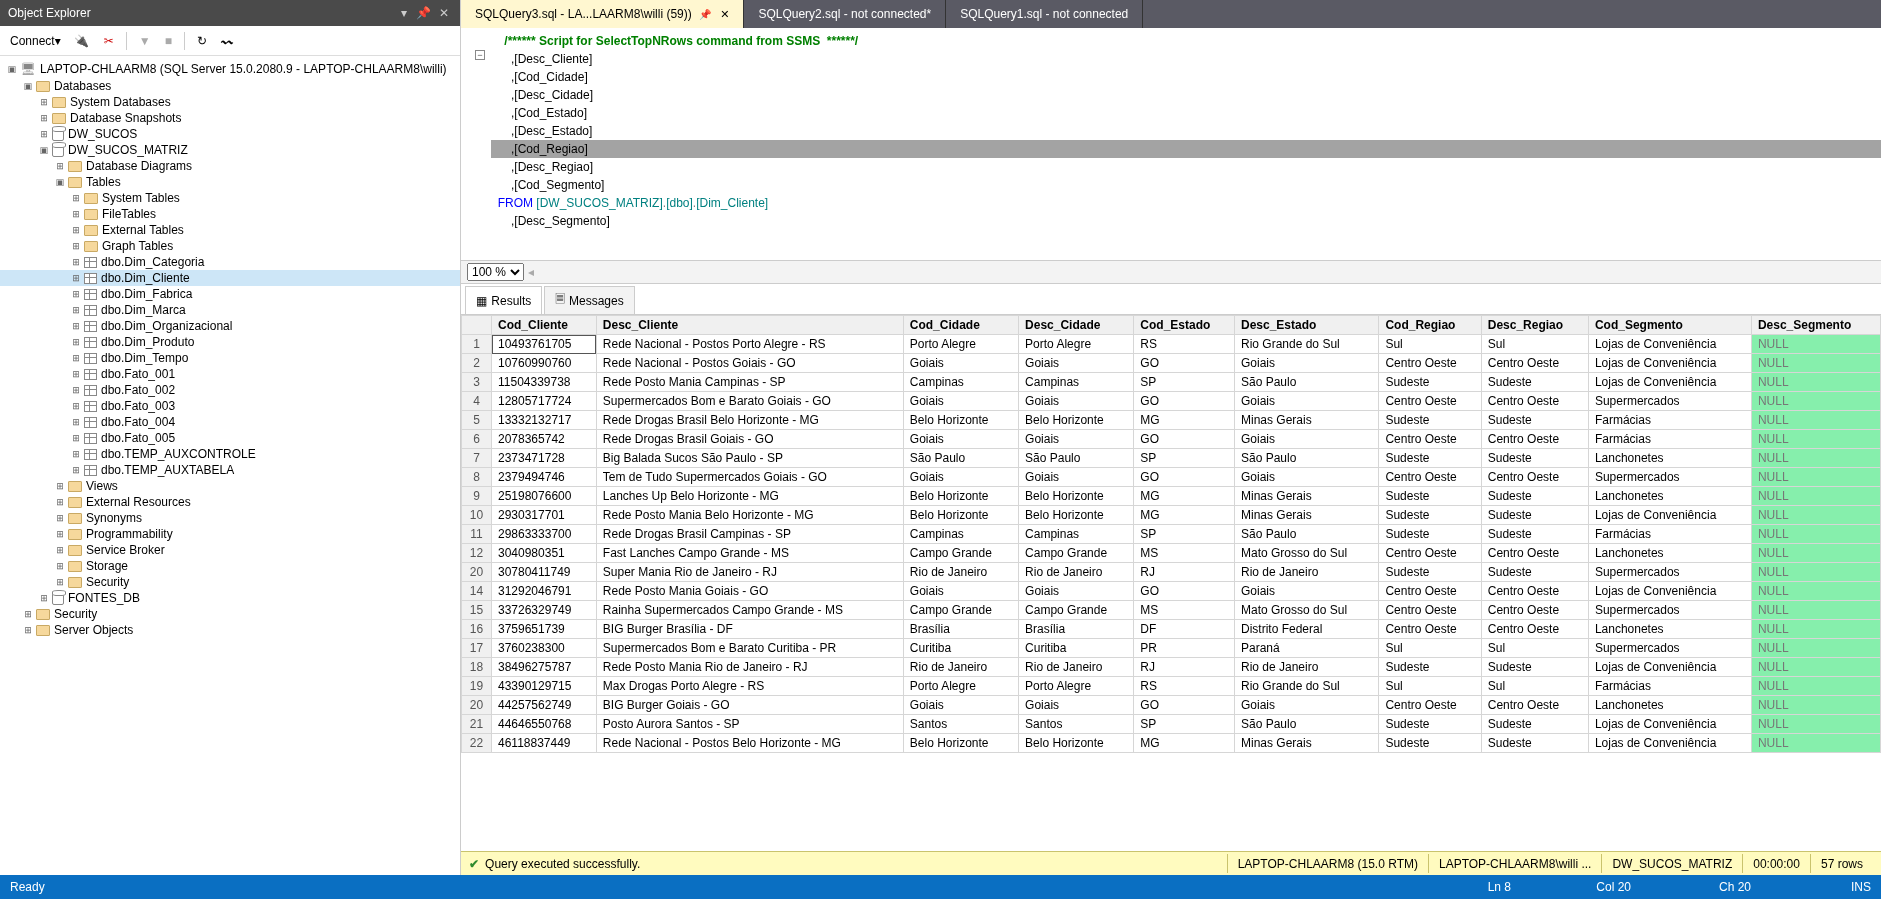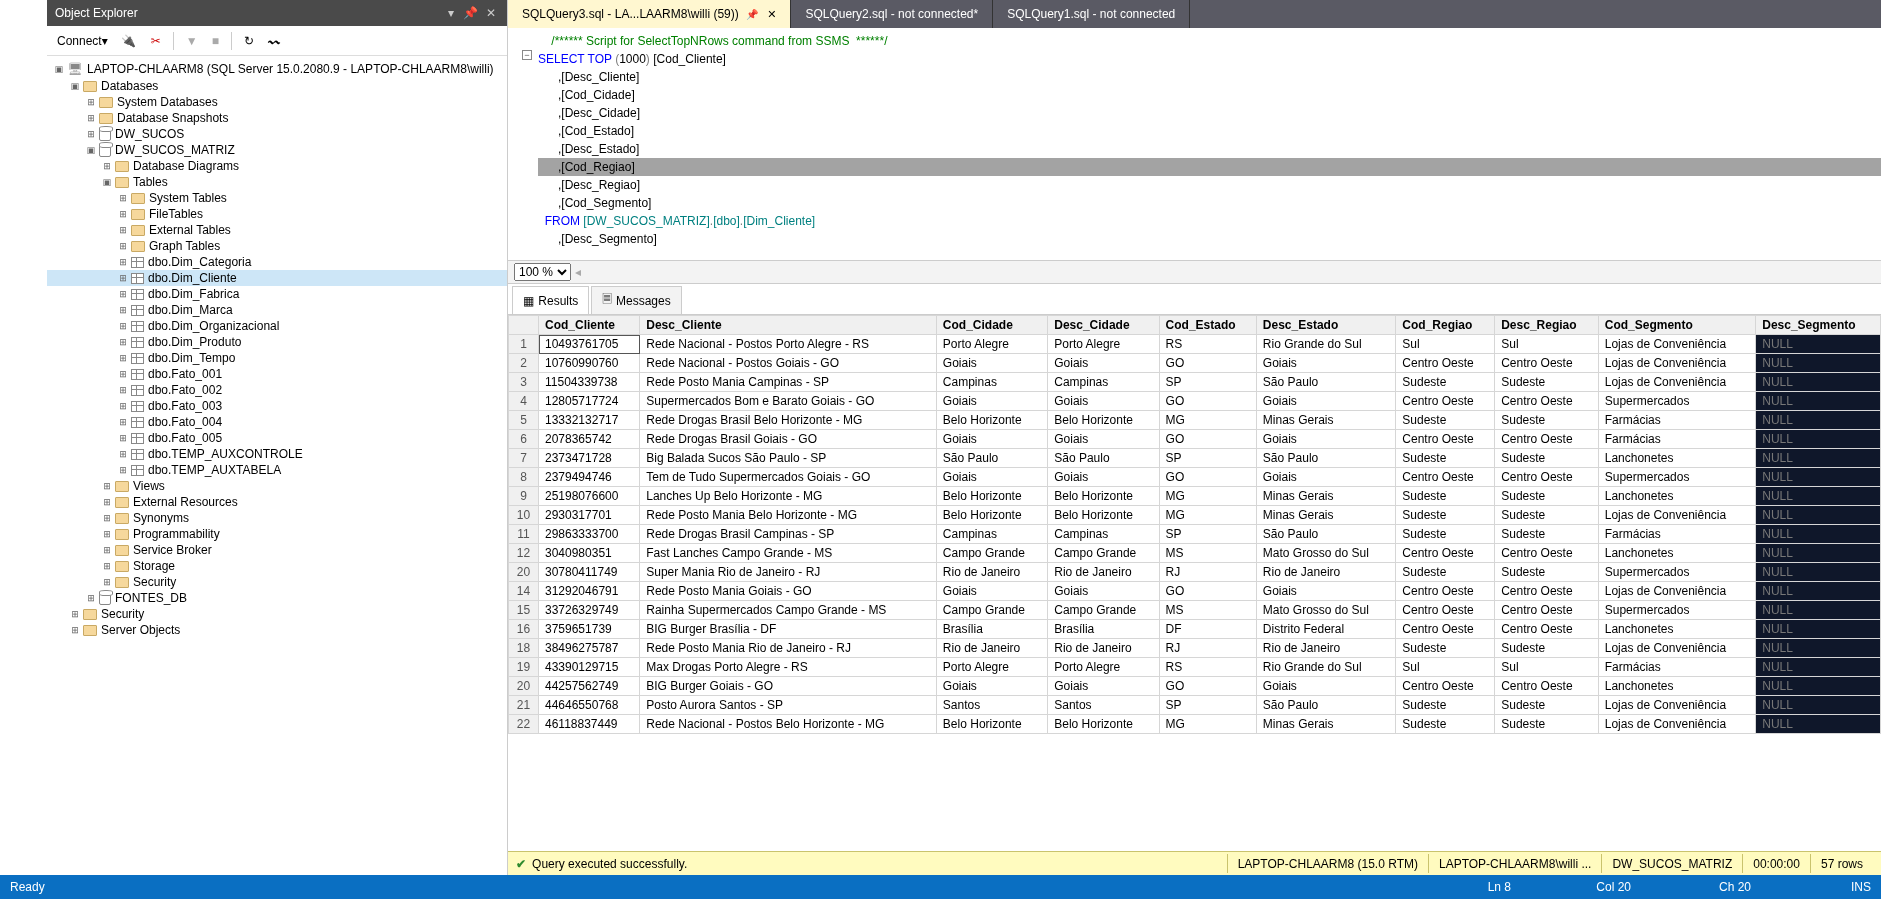--- a/index.html
+++ b/index.html
@@ -1,21 +1,21 @@
 <!DOCTYPE html>
 <html><head>
 <meta charset="utf-8">
 <style>
 * { box-sizing: border-box; margin: 0; padding: 0; font-family: "Segoe UI", Tahoma, sans-serif; font-size: 12px; }
 body { background: #fff; overflow: hidden; }
 .root { display: flex; flex-direction: column; width: 1881px; height: 899px; }
 .main-area { display: flex; flex: 1; overflow: hidden; }
 
 
-.panel { width: 461px; background: #fff; border-right: 1px solid #ccc; display: flex; flex-direction: column; margin-left: 47px; }
+.panel { width: 461px; background: #fff; border-right: 1px solid #ccc; display: flex; flex-direction: column; }
 .panel-header { background: #4a4a4a; color: #fff; padding: 4px 8px; display: flex; align-items: center; height: 26px; }
 .panel-header .title { flex: 1; }
 .panel-header .icon { width: 16px; height: 16px; margin-left: 4px; cursor: pointer; display: inline-flex; align-items: center; justify-content: center; color: #ccc; }
 .toolbar { display: flex; align-items: center; padding: 4px 6px; border-bottom: 1px solid #ddd; gap: 6px; }
 .toolbar .btn { padding: 2px 4px; cursor: pointer; display: inline-flex; align-items: center; }
 .toolbar .sep { width: 1px; height: 18px; background: #ccc; margin: 0 2px; }
 .tree { flex: 1; overflow: auto; padding: 4px 0; }
 .tree-item { display: flex; align-items: center; padding: 1px 0; white-space: nowrap; cursor: pointer; }
 .tree-item.selected { background: #cde6f7; }
 .twisty { width: 12px; height: 12px; display: inline-flex; align-items: center; justify-content: center; margin-right: 2px; color: #666; font-size: 9px; }
@@ -36,38 +36,38 @@
 .tabstrip { display: flex; background: #5a5a64; height: 28px; align-items: stretch; }
 .tab { padding: 5px 14px; color: #fff; cursor: pointer; display: flex; align-items: center; gap: 8px; border-right: 1px solid #333; }
 .tab.active { background: #fff7d0; color: #000; }
 .tab .pin { font-size: 10px; }
 .tab .close { font-size: 11px; }
 
 .editor { flex: 0 0 232px; background: #fff; overflow: auto; font-family: Consolas, monospace; font-size: 13px; padding: 4px 0 4px 30px; position: relative; line-height: 18px; }
 .editor .collapse { position:absolute; left:14px; width:10px; height:10px; border:1px solid #888; color:#555; font-size:9px; line-height:8px; text-align:center; background:#fff;}
 .editor .line { white-space: pre; }
 .kw { color:#0000ff; }
-.cm { color:#008000; }
+.cm { color:#008000;font-weight:bold; }
 .id { color:#008080; }
 .op { color:#808080; }
 .line.hl { background:#a3a3a3; }
 
 .zoombar { display:flex; align-items:center; border-top:1px solid #ccc; border-bottom:1px solid #ccc; padding:2px 6px; background:#f3f3f3; gap:4px;}
 .zoombar select { font-size:12px; }
 
 .result-tabs { display:flex; border-bottom:1px solid #ccc; padding:2px 4px 0 4px; gap:2px; background:#fff; }
 .rtab { padding:3px 10px; border:1px solid #ccc; border-bottom:none; background:#f3f3f3; cursor:pointer; display:flex; align-items:center; gap:4px;}
 .rtab.active { background:#fff; }
 
 .grid-wrap { flex:1; overflow:auto; background:#fff; }
 table.grid { border-collapse: collapse; width:100%; }
 table.grid th, table.grid td { border:1px solid #d6d6d6; padding:2px 6px; text-align:left; white-space:nowrap; font-size:12px; }
 table.grid th { background:#f0f0f0; font-weight:bold; }
 table.grid td.rownum { background:#f0f0f0; text-align:center; color:#555; width:30px;}
-table.grid td.null { background:#0f172a; color:#777; }
+table.grid td.null { background:#86efac; color:#777; }
 table.grid tr:first-child td.cell-first { outline:1px solid #555; outline-offset:-1px;}
 
 .exec-status { background:#fffbbf; border-top:1px solid #c9c36d; display:flex; align-items:center; padding:2px 8px; height:24px; }
 .exec-status .msg { flex:1; display:flex; align-items:center; gap:6px; }
 .exec-status .cell { padding:0 10px; border-left:1px solid #c9c36d; height:100%; display:flex; align-items:center;}
 .check { color:#2e8b2e; font-weight:bold; }
 
 .statusbar { background:#0a6fc2; color:#fff; display:flex; align-items:center; height:24px; padding:0 10px; gap:40px; }
 .statusbar .spacer { flex:1; }
 .statusbar .cell { min-width:80px;text-align:right; }
@@ -291,21 +291,20 @@
             <span>SQLQuery2.sql - not connected*</span>
           </div>
     <div class="tab">
             <span>SQLQuery1.sql - not connected</span>
           </div>
   </div>
 
   <div class="editor">
     <div class="collapse" style="top:22px;">−</div>
     <div class="line">    <span class="cm">/****** Script for SelectTopNRows command from SSMS  ******/</span></div>
-    <div class="line"><span class="kw">SELECT</span><span class="kw"> TOP </span><span class="op">(</span><span>1000</span><span class="op">) </span><span>[Cod_Cliente]</span></div>
     <div class="line">      ,[Desc_Cliente]</div>
     <div class="line">      ,[Cod_Cidade]</div>
     <div class="line">      ,[Desc_Cidade]</div>
     <div class="line">      ,[Cod_Estado]</div>
     <div class="line">      ,[Desc_Estado]</div>
     <div class="line hl">      ,[Cod_Regiao]</div>
     <div class="line">      ,[Desc_Regiao]</div>
     <div class="line">      ,[Cod_Segmento]</div>
     <div class="line"><span class="kw">  FROM </span><span class="id">[DW_SUCOS_MATRIZ]</span><span class="op">.</span><span class="id">[dbo]</span><span class="op">.</span><span class="id">[Dim_Cliente]</span></div>
     <div class="line">      ,[Desc_Segmento]</div>
@@ -547,20 +546,33 @@
                 <td>Brasília</td>
                 <td>Brasília</td>
                 <td>DF</td>
                 <td>Distrito Federal</td>
                 <td>Centro Oeste</td>
                 <td>Centro Oeste</td>
                 <td>Lanchonetes</td>
                 <td class="null">NULL</td>
               </tr>
               <tr>
+                <td class="rownum">17</td>
+                <td>3760238300</td>
+                <td>Supermercados Bom e Barato Curitiba - PR</td>
+                <td>Curitiba</td>
+                <td>Curitiba</td>
+                <td>PR</td>
+                <td>Paraná</td>
+                <td>Sul</td>
+                <td>Sul</td>
+                <td>Supermercados</td>
+                <td class="null">NULL</td>
+              </tr>
+              <tr>
                 <td class="rownum">18</td>
                 <td>38496275787</td>
                 <td>Rede Posto Mania Rio de Janeiro - RJ</td>
                 <td>Rio de Janeiro</td>
                 <td>Rio de Janeiro</td>
                 <td>RJ</td>
                 <td>Rio de Janeiro</td>
                 <td>Sudeste</td>
                 <td>Sudeste</td>
                 <td>Lojas de Conveniência</td>

